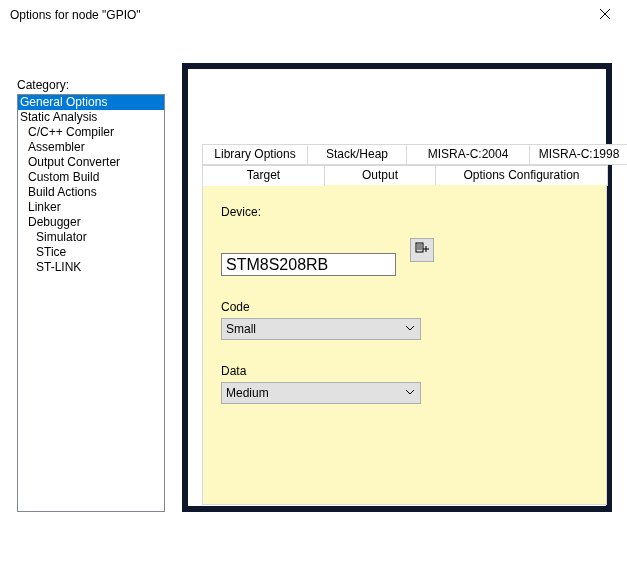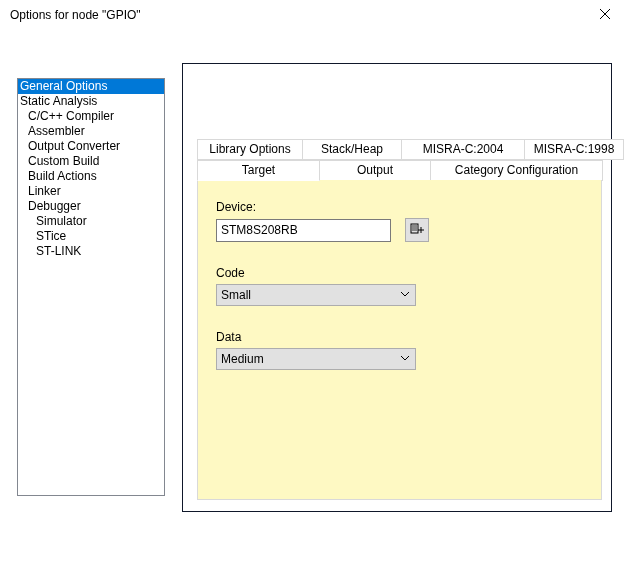--- a/index.html
+++ b/index.html
@@ -47,21 +47,21 @@
     bottom: 0;
   }
   .category-label {
     position: absolute;
     left: 17px;
     top: 48px;
   }
   .category-list {
     position: absolute;
     left: 17px;
-    top: 48px;
+    top: 64px;
     width: 148px;
     height: 418px;
     border: 1px solid #828790;
     box-sizing: border-box;
     background: #ffffff;
     overflow: hidden;
     padding-top: 0;
   }
   .category-item {
     height: 15px;
@@ -77,21 +77,21 @@
   }
   .category-item.indent1 { padding-left: 10px; }
   .category-item.indent2 { padding-left: 18px; }
 
   .right-panel {
     position: absolute;
     left: 182px;
     top: 33px;
     width: 430px;
     height: 449px;
-    border: 1px solid #0f172a;
+    border: 6px solid #0f172a;
     box-sizing: border-box;
   }
 
   .tabs {
     position: absolute;
     left: 14px;
     top: 75px;
     width: 405px;
   }
   .tab-row {
@@ -149,24 +149,25 @@
   .device-row {
     display: flex;
     align-items: center;
     margin-bottom: 24px;
   }
   .device-input {
     width: 175px;
     height: 23px;
     border: 1px solid #7a7a7a;
     padding: 0 4px;
-    font-size: 12px;
+    font-size: 16px;
     font-family: inherit;
     box-sizing: border-box;
     background: #ffffff;
+    margin-top: 30px;
   }
   .device-button {
     width: 24px;
     height: 24px;
     margin-left: 14px;
     border: 1px solid #adadad;
     background: #e1e1e1;
     display: flex;
     align-items: center;
     justify-content: center;
@@ -261,21 +262,21 @@
       <div class="tabs">
         <div class="tab-row row1">
           <div class="tab lib">Library Options</div>
           <div class="tab sh">Stack/Heap</div>
           <div class="tab m04">MISRA-C:2004</div>
           <div class="tab m98">MISRA-C:1998</div>
         </div>
         <div class="tab-row row2">
           <div class="tab target active">Target</div>
           <div class="tab output">Output</div>
-          <div class="tab libcfg">Category Configuration</div>
+          <div class="tab libcfg">Options Configuration</div>
         </div>
         <div class="tab-body">
 
           <div class="field-label">Device:</div>
           <div class="device-row">
             <input class="device-input" type="text" value="STM8S208RB" style="">
             <div class="device-button">
               <span>
                 <svg viewBox="0 0 14 14">
                   <rect x="1" y="2" width="7" height="9" fill="none" stroke="#000" stroke-width="1"></rect>

